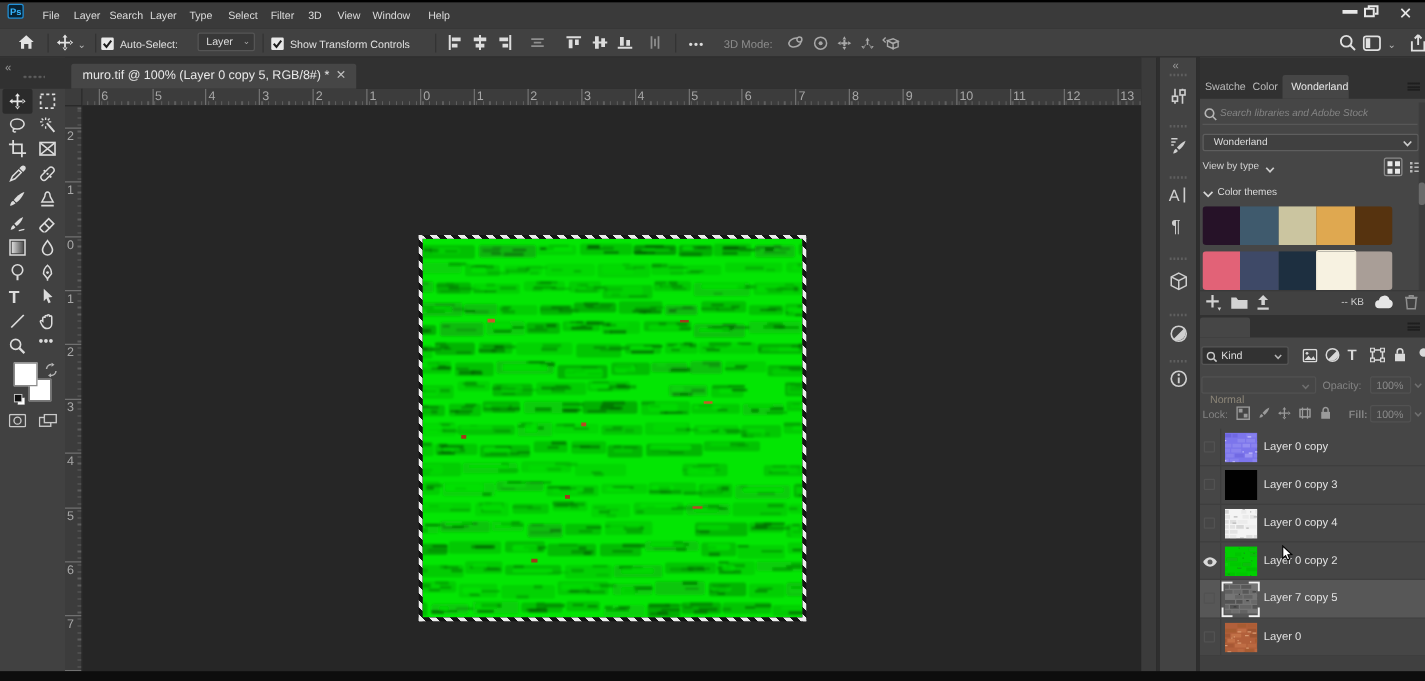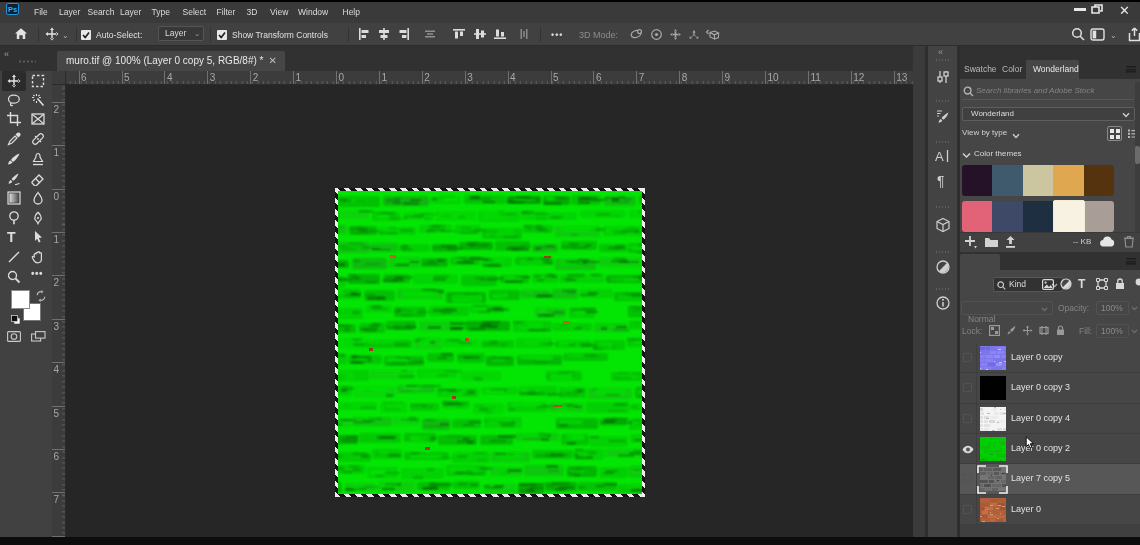--- a/index.html
+++ b/index.html
@@ -1425,21 +1425,21 @@
       <svg width="12" height="13" viewBox="0 0 12 13">
         <path d="M2 3.5h8l-.8 8.5H2.8z" fill="none" stroke="#8f8f8f" stroke-width="1.2"></path>
         <path d="M1 3h10M4.5 3V1.5h3V3" stroke="#8f8f8f" stroke-width="1.2" fill="none"></path>
       </svg>
     </div>
     <div class="abs" style="left:175px;top:36px;width:5px;height:150px;background:#3d3d3d;"></div>
     <div class="abs" style="left:175px;top:100px;width:5px;height:18px;background:#6b6b6b;border-radius:2px;"></div>
   <div class="abs" style="left:0;top:206px;width:180px;height:18px;background:#313131;"></div>
     <div class="abs" style="left:0;top:208px;width:40px;height:16px;background:#464646;border-radius:2px 2px 0 0;"></div>
     <div class="abs" style="left:166px;top:212px;width:10px;height:7px;background:linear-gradient(#1e1e1e 0 0) 0 0/10px 1.6px no-repeat,linear-gradient(#1e1e1e 0 0) 0 2.7px/10px 1.6px no-repeat,linear-gradient(#1e1e1e 0 0) 0 5.4px/10px 1.6px no-repeat;"></div>
-    <div class="abs" style="left:1px;top:231px;width:70px;height:15px;background:#323232;border:1px solid #565656;border-radius:2px;margin-left:32px;">
+    <div class="abs" style="left:1px;top:231px;width:70px;height:15px;background:#323232;border:1px solid #565656;border-radius:2px;">
       <svg style="position:absolute;left:3px;top:3px;" width="9" height="9" viewBox="0 0 9 9">
         <circle cx="3.7" cy="3.7" r="2.8" fill="none" stroke="#c9c9c9" stroke-width="1.2"></circle>
         <path d="M5.9 5.9 8.3 8.3" stroke="#c9c9c9" stroke-width="1.2"></path>
       </svg>
       <span style="position:absolute;left:15px;top:1px;font-size:8.5px;color:#dedede;">Kind</span>
       <svg style="position:absolute;right:4px;top:5px;" width="7" height="5" viewBox="0 0 7 5">
         <path d="M1 1 3.5 3.7 6 1" fill="none" stroke="#b5b5b5" stroke-width="1.2"></path>
       </svg>
     </div>
     <div class="abs" style="left:82px;top:233px;">
@@ -1511,21 +1511,21 @@
         <rect x="2" y="2.5" width="8" height="6" fill="none" stroke="#9a9a9a" stroke-width="1.2"></rect>
         <path d="M4 1v9M8 1v9" stroke="#9a9a9a" stroke-width="1"></path>
       </svg>
     </div>
     <div class="abs" style="left:96px;top:279px;">
       <svg width="9" height="11" viewBox="0 0 9 11">
         <rect x="1" y="4.5" width="7" height="5.5" fill="#9a9a9a"></rect>
         <path d="M2.5 4.5V3a2 2 0 0 1 4 0v1.5" fill="none" stroke="#9a9a9a" stroke-width="1.2"></path>
       </svg>
     </div>
-    <div class="abs" style="left:119px;top:280px;font-size:8.5px;color:#838383;">Fill:</div>
+    <div class="abs" style="left:119px;top:280px;font-size:8.5px;color:#838383;font-weight:bold;">Fill:</div>
     <div class="abs" style="left:136px;top:278px;width:33px;height:14px;border:1px solid #525252;border-radius:2px;">
       <span style="position:absolute;left:4px;top:1px;font-size:8.5px;color:#8a8a8a;">100%</span>
     </div>
     <div class="abs" style="left:171px;top:283px;">
       <svg width="7" height="5" viewBox="0 0 7 5">
         <path d="M1 1 3.5 3.7 6 1" fill="none" stroke="#6f6f6f" stroke-width="1.2"></path>
       </svg>
     </div>
     <div class="abs" style="left:0;top:297.0px;width:180px;height:30.3px;background:transparent;border-bottom:1px solid #3e3e3e;">
       <div class="abs" style="left:16px;top:0;width:1px;height:100%;background:#3e3e3e;"></div>

